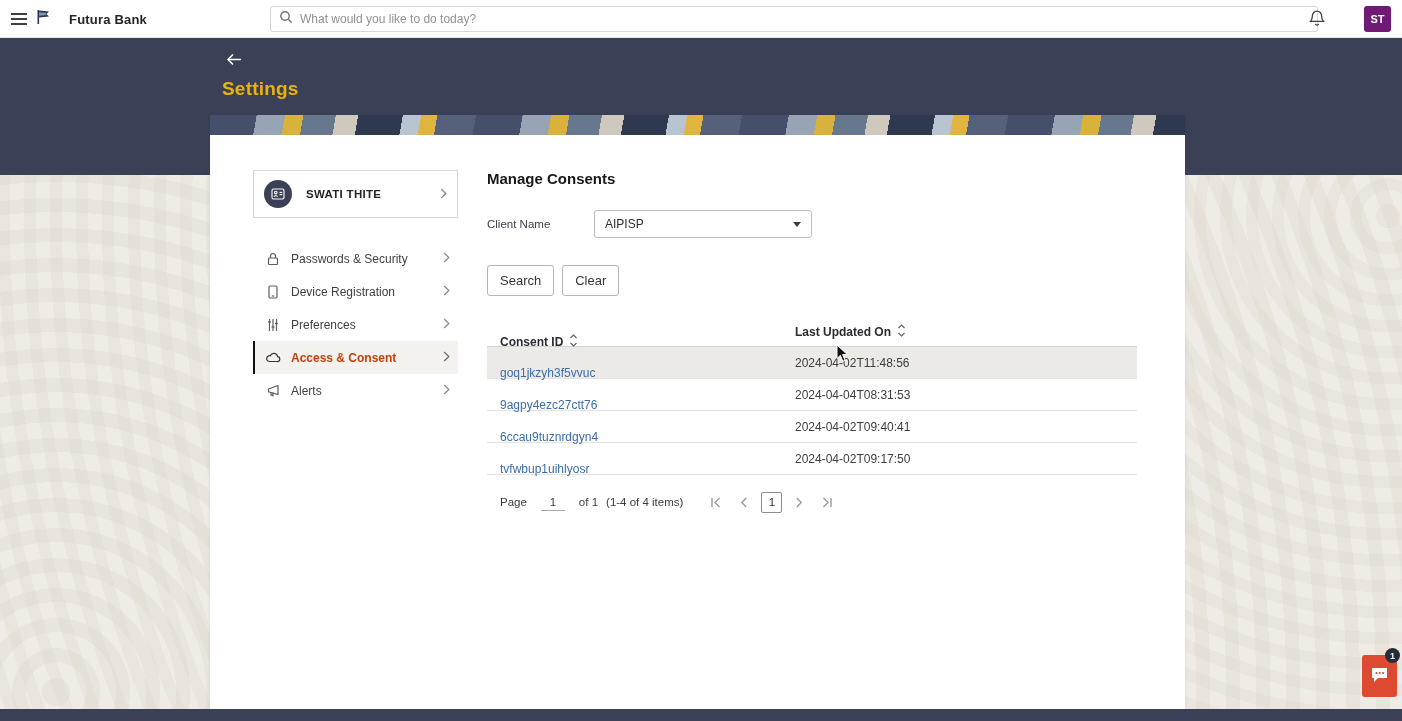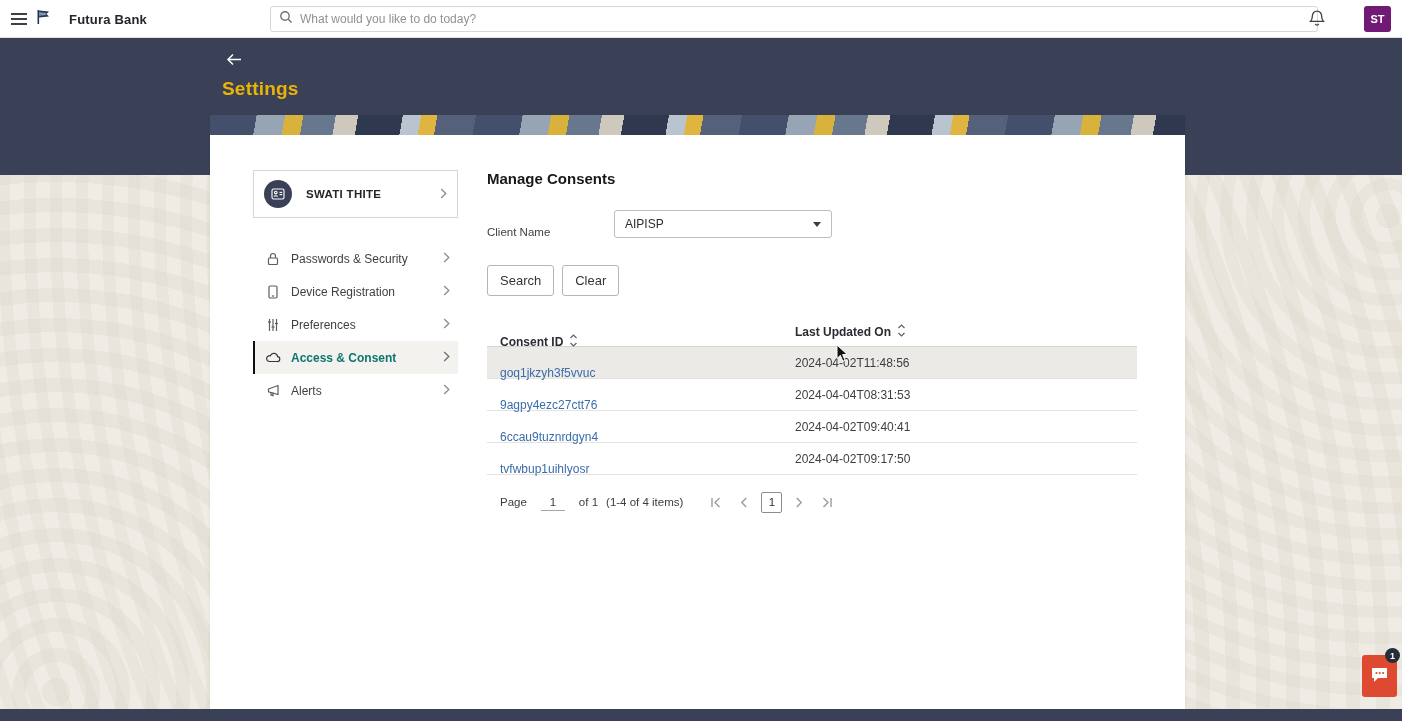--- a/index.html
+++ b/index.html
@@ -54,27 +54,27 @@
   .user-card { border:1px solid #d8d6d2; border-radius:0; height:48px; display:flex;
                align-items:center; padding:0 10px; gap:14px; margin-bottom:24px; cursor:pointer; }
   .avatar-circle { width:28px; height:28px; border-radius:50%; background:#3a4156; flex:none;
                    display:flex; align-items:center; justify-content:center; }
   .user-name { flex:1; font-size:11.5px; font-weight:bold; letter-spacing:.3px; color:#24262c; }
   .menu { display:flex; flex-direction:column; }
   .menu-item { height:33px; display:flex; align-items:center; gap:10px; padding:0 8px 0 10px;
                font-size:12px; color:#3d3f44; border-left:2px solid transparent; cursor:pointer; }
   .menu-item .mi-icon { width:16px; display:flex; justify-content:center; flex:none; }
   .menu-item .mi-label { flex:1; }
-  .menu-item.active { background:#f3f2ef; border-left-color:#0f0f0f; font-weight:bold; color:#0f766e; }
+  .menu-item.active { background:#f3f2ef; border-left-color:#0f0f0f; font-weight:bold; color:#c2410c; }
   .chev { flex:none; }
 
   
   .content { flex:1; padding-left:29px; }
   .content h1 { font-size:15px; font-weight:bold; color:#17181c; margin-bottom:23px; }
-  .form-row { display:flex; align-items:flex-end;gap:20px; }
+  .form-row { display:flex; align-items:center; }
   .form-label { width:107px; font-size:11.5px; color:#3e4046; }
   .select-box { width:218px; height:28px; border:1px solid #bdbdbd; border-radius:3px;
                 display:flex; align-items:center; justify-content:space-between; padding:0 10px;
                 font-size:12px; color:#2e2e2e; cursor:pointer; background:#fff; }
   .caret-down { width:0; height:0; border-left:4px solid transparent; border-right:4px solid transparent;
                 border-top:5px solid #3c3c3c; }
   .btn-row { margin-top:27px; display:flex; gap:8px; }
   .btn { border:1px solid #b5b5b5; background:#fff; border-radius:3px; font-size:13px; color:#33353a;
          padding:7px 12px; font-family:"Liberation Sans", sans-serif; cursor:pointer; }
 

